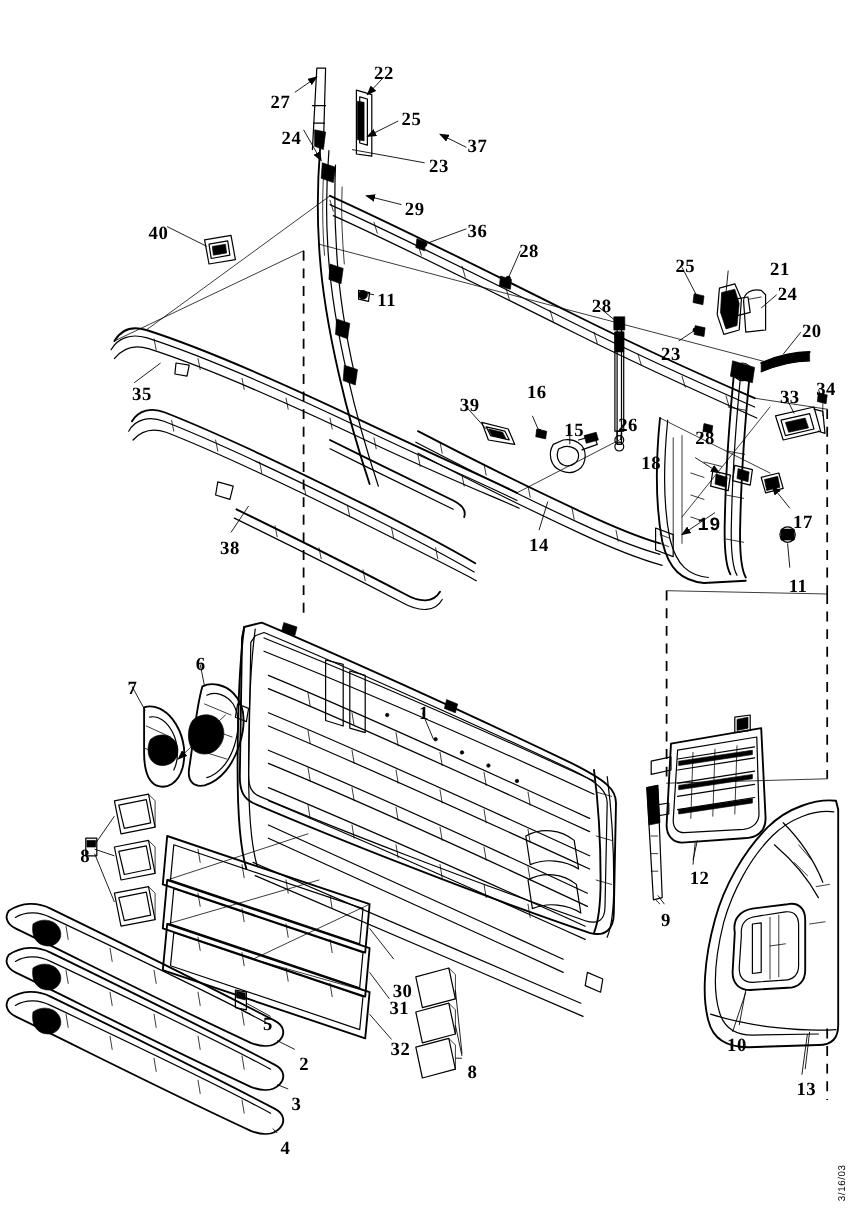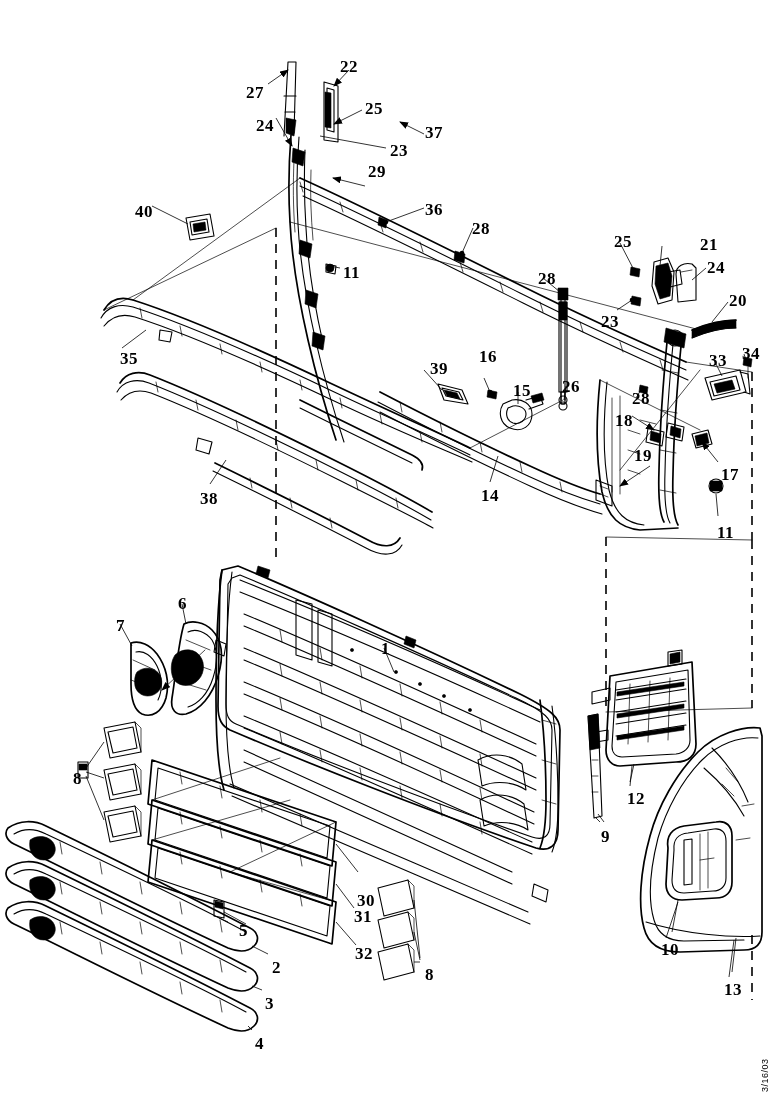--- a/index.html
+++ b/index.html
@@ -481,42 +481,42 @@
     </g>
   </svg>
 
   <div>
     <span class="callout" style="left:246px;top:84px;">27</span>
     <span class="callout" style="left:340px;top:58px;">22</span>
     <span class="callout" style="left:256px;top:117px;">24</span>
     <span class="callout" style="left:365px;top:100px;">25</span>
     <span class="callout" style="left:425px;top:124px;">37</span>
     <span class="callout" style="left:390px;top:142px;">23</span>
-    <span class="callout" style="left:368px;top:163px;">29</span>
+    <span class="callout" style="left:368px;top:181px;">29</span>
     <span class="callout" style="left:425px;top:201px;">36</span>
     <span class="callout" style="left:472px;top:220px;">28</span>
     <span class="callout" style="left:538px;top:270px;">28</span>
     <span class="callout" style="left:135px;top:203px;">40</span>
     <span class="callout" style="left:343px;top:264px;">11</span>
     <span class="callout" style="left:614px;top:233px;">25</span>
     <span class="callout" style="left:660px;top:236px;margin-left:40px;">21</span>
     <span class="callout" style="left:707px;top:259px;">24</span>
     <span class="callout" style="left:729px;top:292px;">20</span>
     <span class="callout" style="left:601px;top:313px;">23</span>
     <span class="callout" style="left:120px;top:350px;">35</span>
     <span class="callout" style="left:709px;top:352px;">33</span>
     <span class="callout" style="left:742px;top:345px;">34</span>
-    <span class="callout" style="left:418px;top:360px;margin-left:12px;">39</span>
+    <span class="callout" style="left:418px;top:360px;">39</span>
     <span class="callout" style="left:479px;top:348px;">16</span>
     <span class="callout" style="left:513px;top:382px;">15</span>
     <span class="callout" style="left:562px;top:378px;">26</span>
     <span class="callout" style="left:632px;top:390px;">28</span>
-    <span class="callout" style="left:615px;top:412px;">18</span>
+    <span class="callout" style="left:583px;top:412px;">18</span>
     <span class="callout" style="left:721px;top:466px;">17</span>
-    <span class="callout" style="left:634px;top:447px;">19</span>
+    <span class="callout" style="left:634px;top:470px;font-family:Liberation Mono, monospace;">19</span>
     <span class="callout" style="left:481px;top:487px;">14</span>
     <span class="callout" style="left:717px;top:524px;">11</span>
     <span class="callout" style="left:200px;top:490px;">38</span>
     <span class="callout" style="left:116px;top:617px;">7</span>
     <span class="callout" style="left:178px;top:595px;">6</span>
     <span class="callout" style="left:381px;top:640px;">1</span>
     <span class="callout" style="left:73px;top:770px;">8</span>
     <span class="callout" style="left:627px;top:790px;">12</span>
     <span class="callout" style="left:601px;top:828px;">9</span>
     <span class="callout" style="left:357px;top:872px;margin-top:20px;">30</span>

